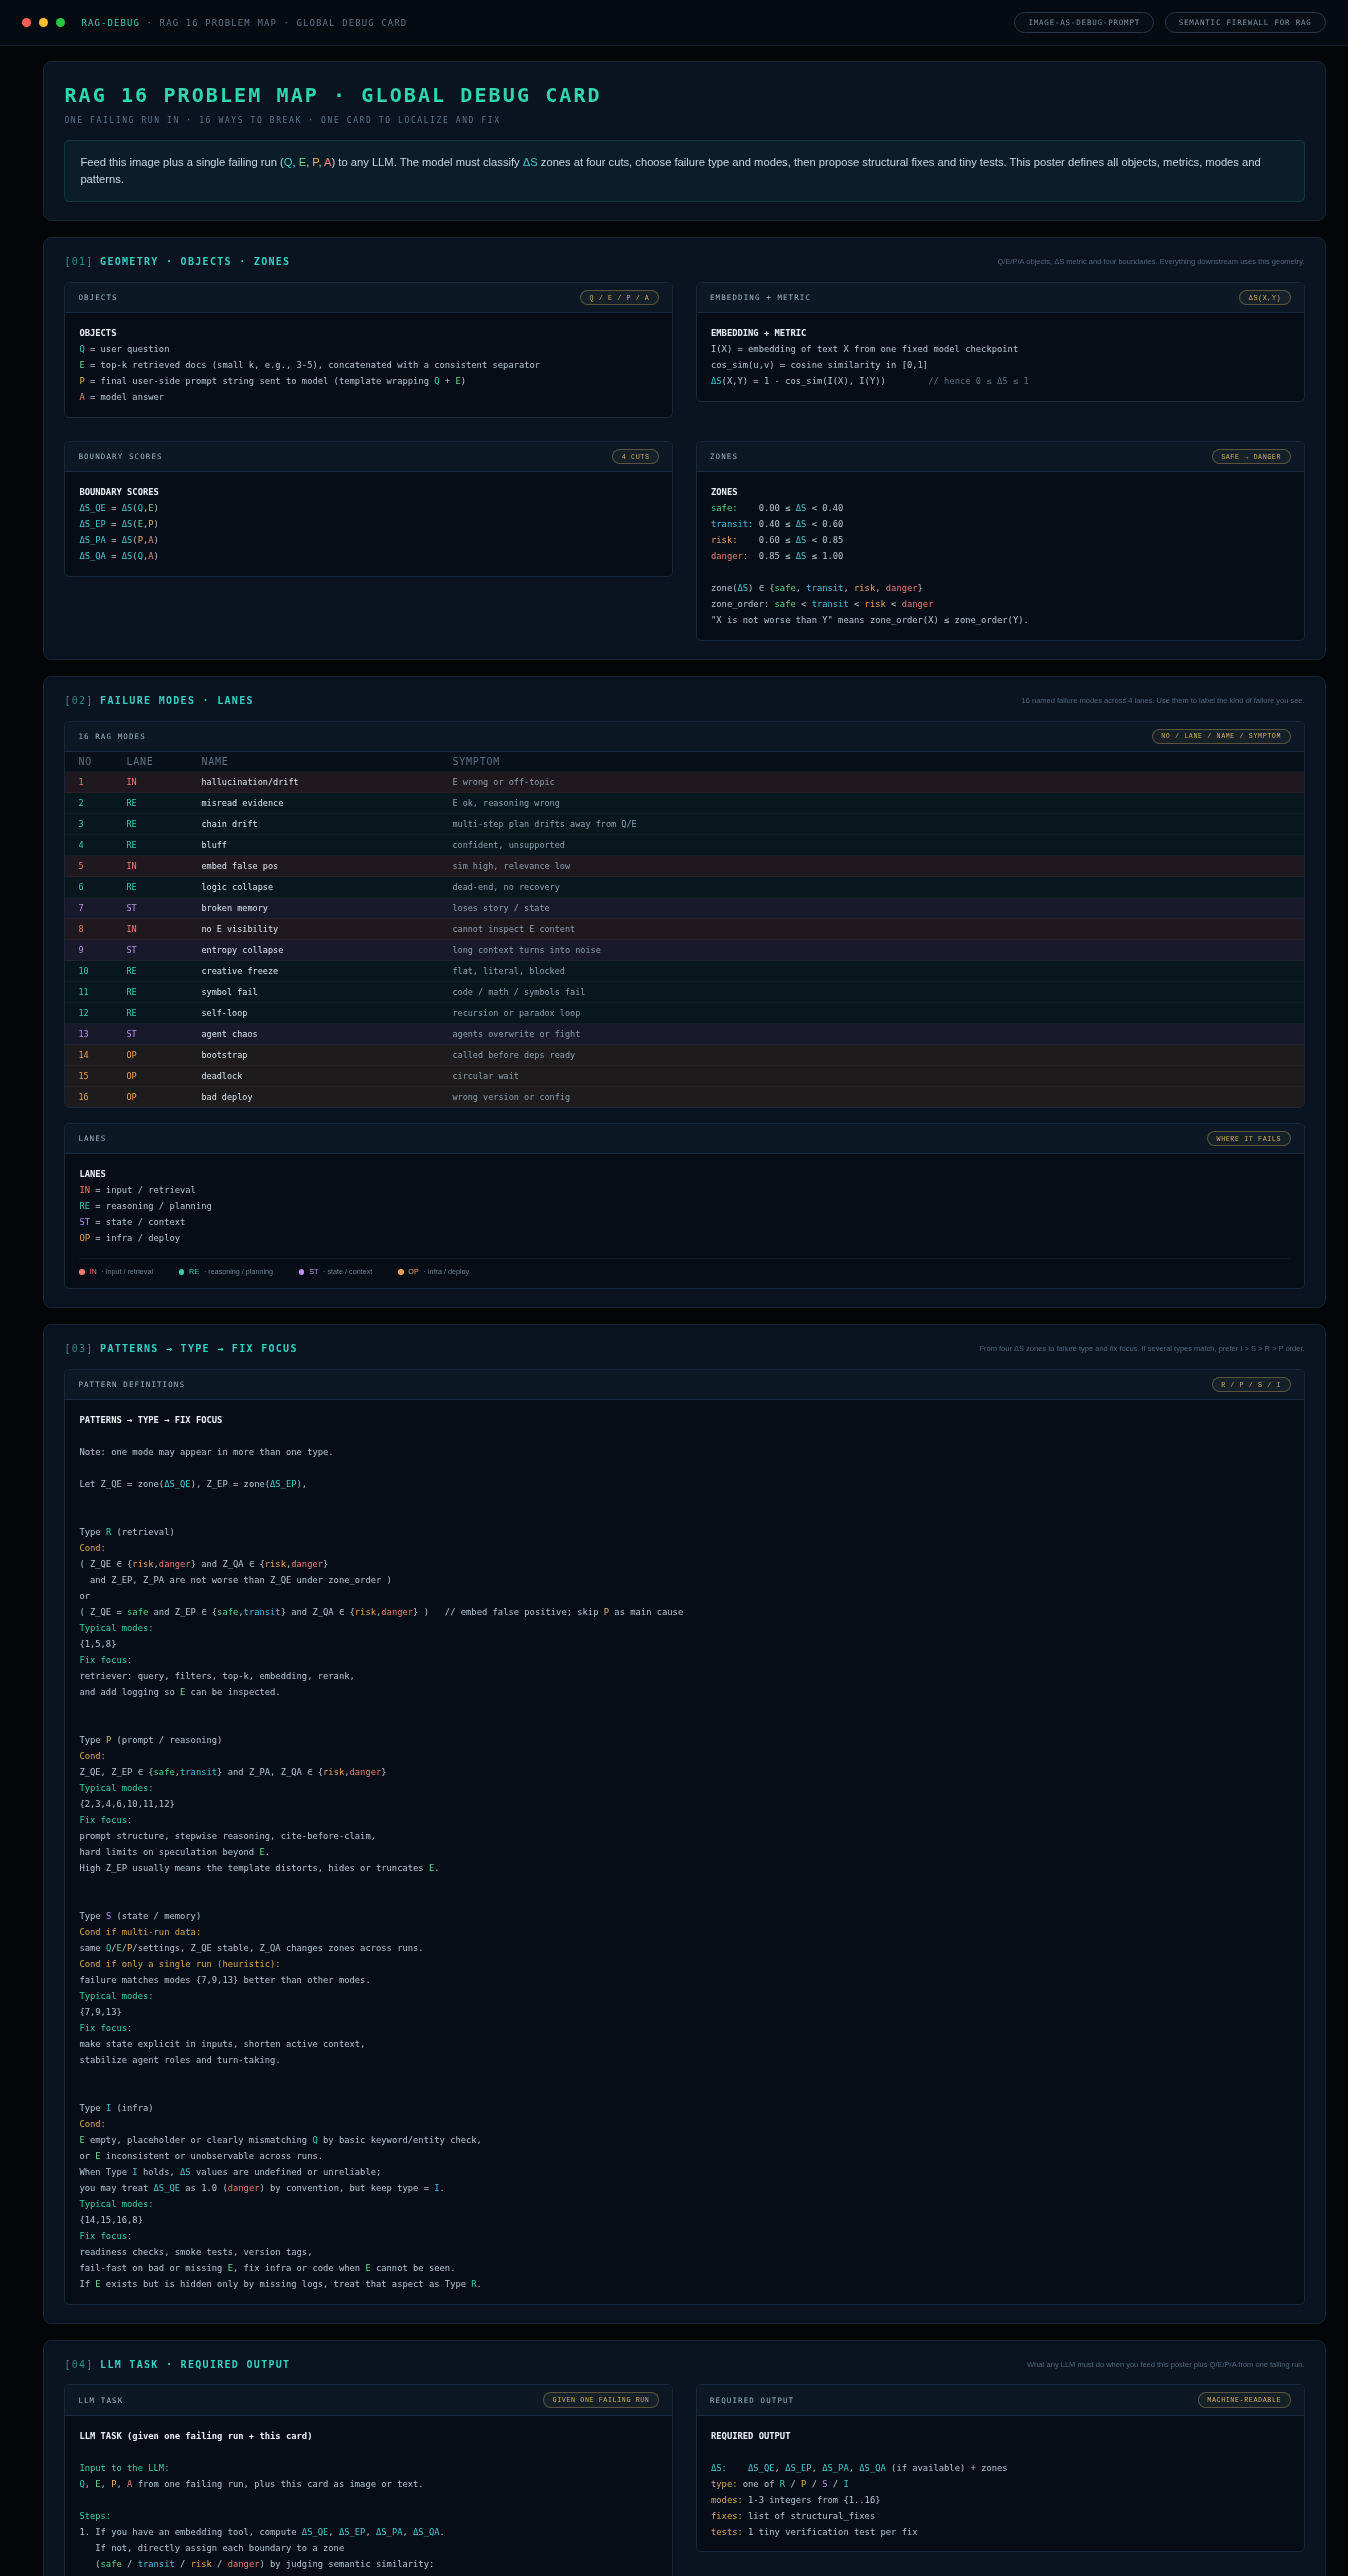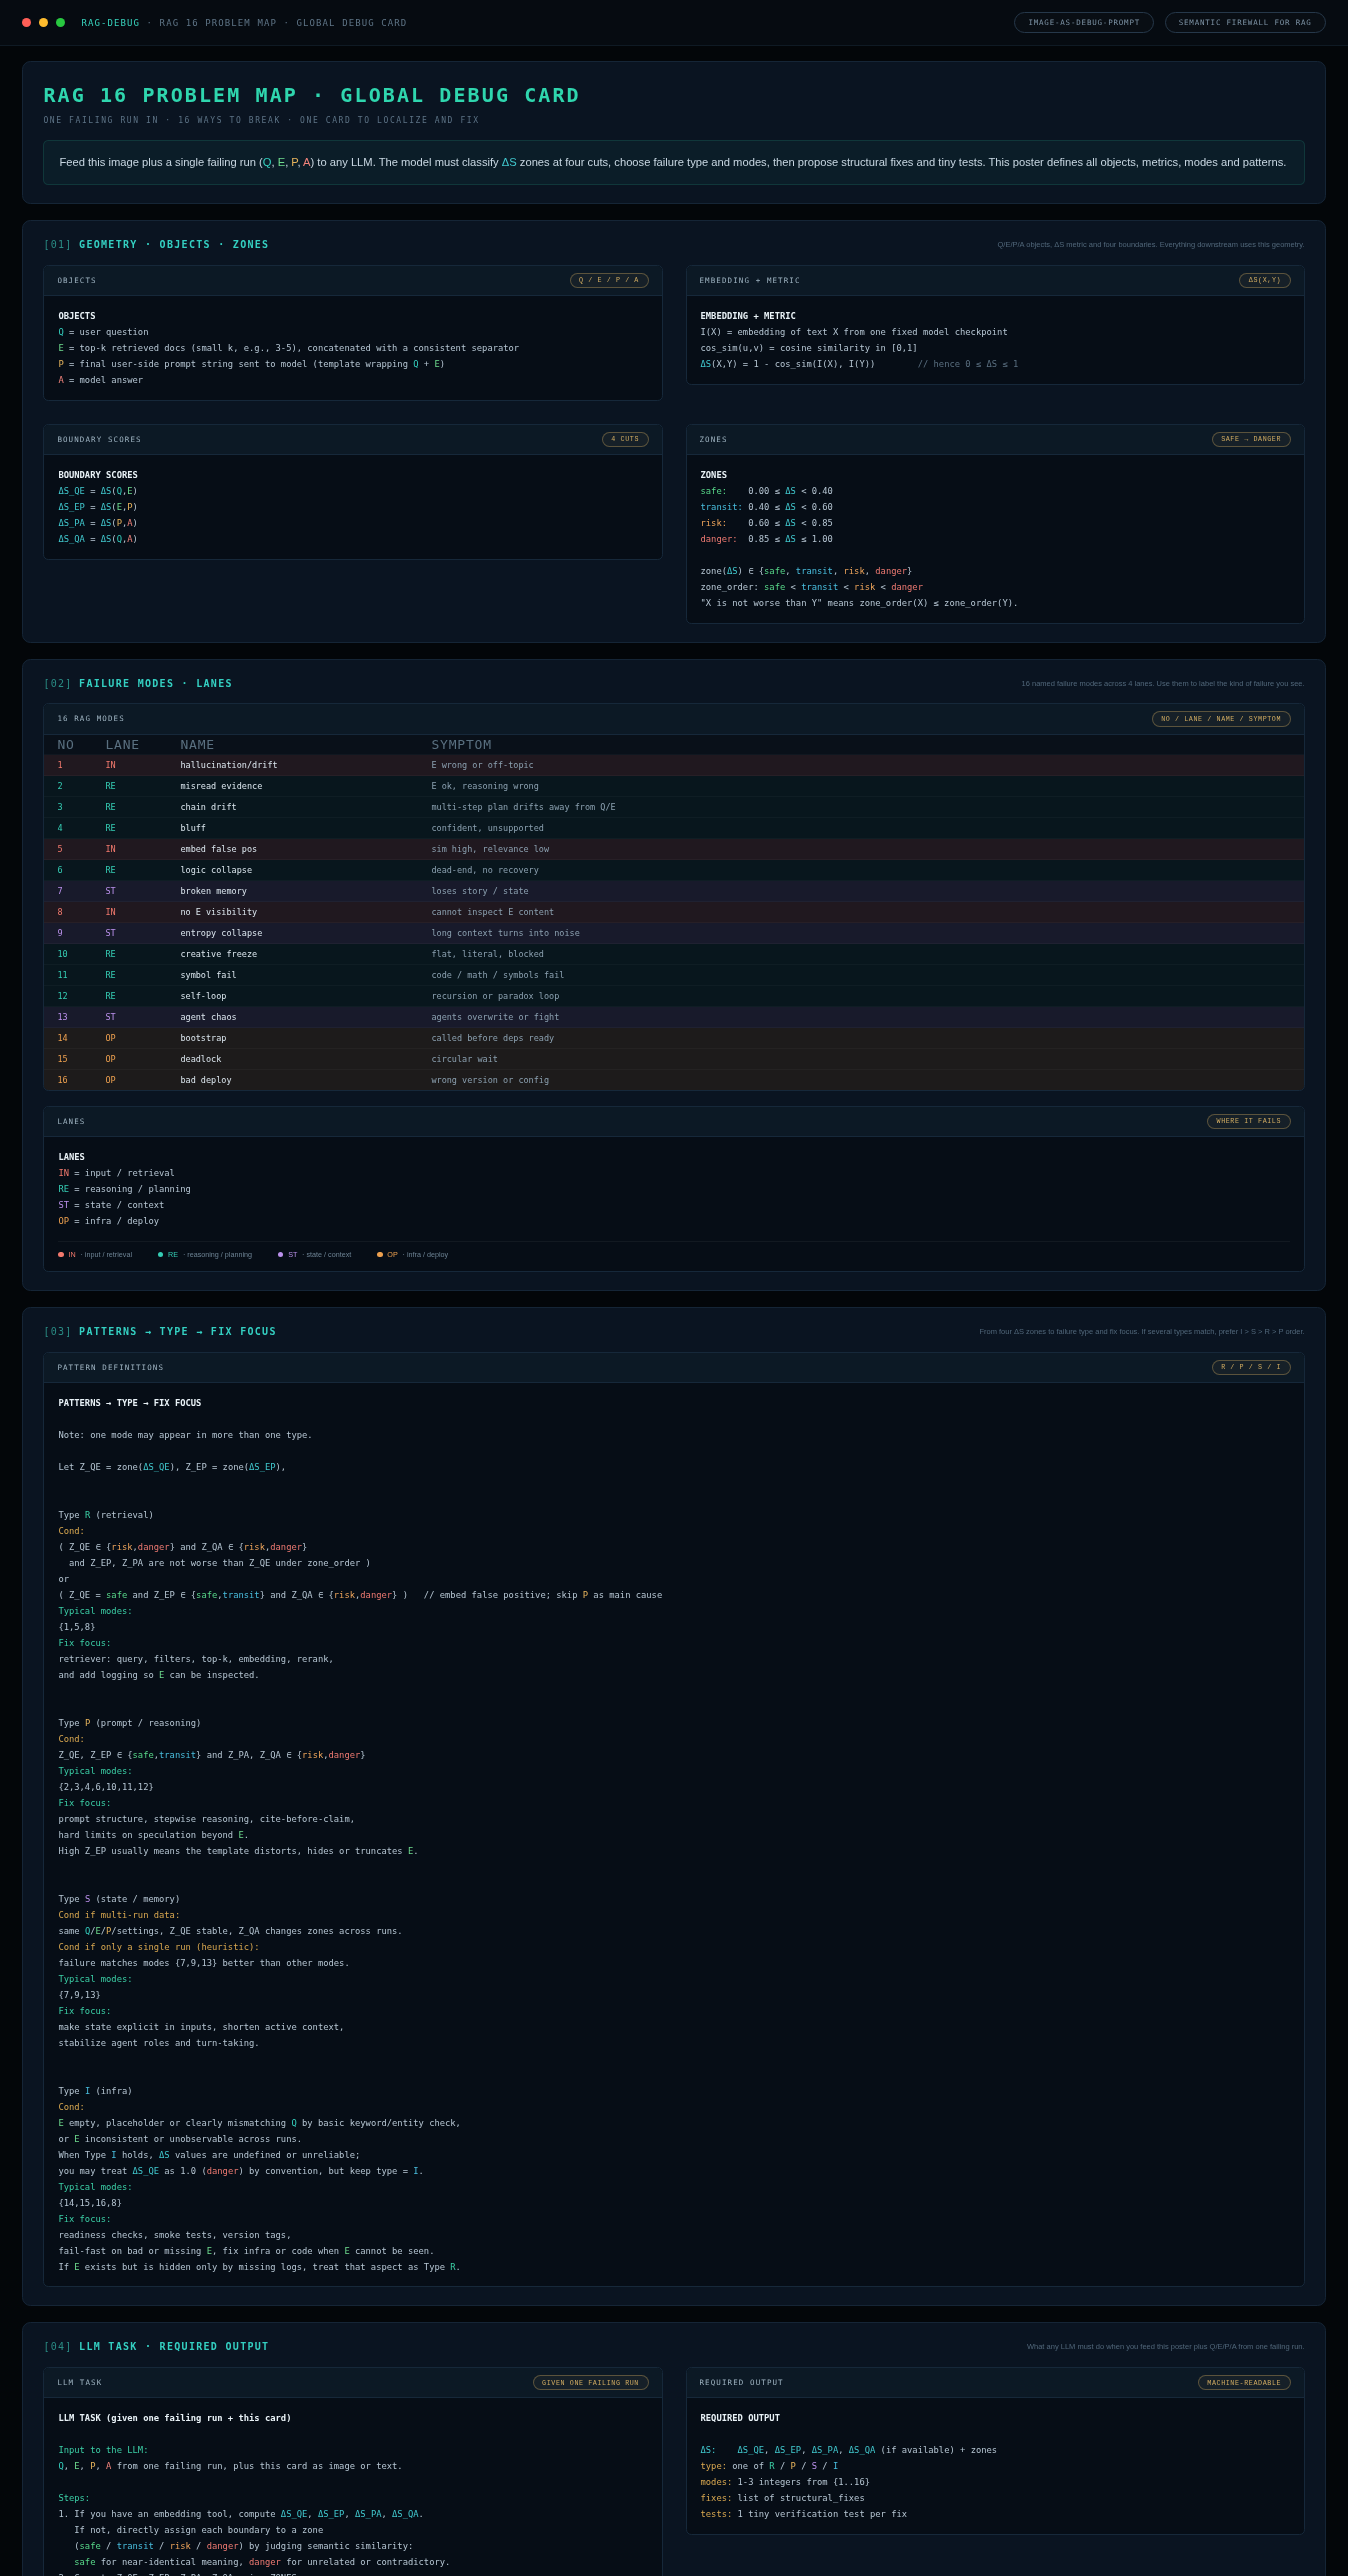--- a/index.html
+++ b/index.html
@@ -13,21 +13,21 @@
   .dw-red{background:#ff5f57;}
   .dw-yellow{background:#febc2e;}
   .dw-green{background:#28c840;}
   .tb-title{font-family:"DejaVu Sans Mono",monospace;font-size:9px;letter-spacing:1.1px;color:#5e7486;white-space:nowrap;}
   .tb-title .brand{color:#38d3bd;}
   .tb-pills{margin-left:auto;display:flex;gap:10.7px;}
   .pill{border:0.5px solid #26384a;color:#7d93a5;border-radius:534px;padding:4.8px 13px;font-size:7.5px;letter-spacing:0.8px;background:rgba(255,255,255,0.015);font-family:"DejaVu Sans Mono",monospace;white-space:nowrap;}
 
   
   main{padding:15px 22.4px 3.2px;box-sizing:border-box;}
-  .card{background:#0a1421;border:0.5px solid #152536;border-radius:8.5px;padding:18px 20px;margin-bottom:16px;box-sizing:border-box;}
+  .card{background:#0a1421;border:0.5px solid #152536;border-radius:8.5px;padding:18px 20px;margin-bottom:16px;box-sizing:border-box;margin-left:21px;}
 
   
   .hero-title{color:#2fd6ae;font-family:"DejaVu Sans Mono",monospace;font-size:20px;font-weight:bold;letter-spacing:2.1px;margin:3.2px 0 8.5px;}
   .hero-sub{color:#5d7386;font-size:8px;letter-spacing:1.6px;font-family:"DejaVu Sans Mono",monospace;margin-bottom:15px;}
   .hero-desc{background:rgba(47,214,176,0.05);border:0.5px solid rgba(47,214,176,0.14);border-radius:5.3px;padding:13px 15px;font-size:11.2px;line-height:1.55;color:#c8d7e2;margin:0;}
 
   
   .sec-head{display:flex;justify-content:space-between;align-items:flex-start;margin-bottom:14px;}
   .sec-left{font-family:"DejaVu Sans Mono",monospace;font-size:10px;letter-spacing:1.3px;color:#34d0c2;font-weight:bold;}
   .sec-id{color:#2a8c85;margin-right:6.4px;font-weight:normal;}
@@ -56,21 +56,21 @@
   .c-sb{color:#3bcfa6;}
   .c-hd{color:#e9f2f7;font-weight:bold;}
   .c-tR{color:#3bcfa6;} .c-tP{color:#e7b45c;} .c-tS{color:#bb91ec;} .c-tI{color:#49bede;}
   .c-in{color:#f2796d;} .c-re{color:#35cdb4;} .c-st{color:#bb91ec;} .c-op{color:#eda04f;}
 
   
   .modes-table{font-family:"DejaVu Sans Mono",monospace;}
   .trow{display:grid;grid-template-columns:48px 75px 251px 1fr;align-items:center;height:20px;padding:0 13px;border-bottom:0.5px solid rgba(255,255,255,0.03);font-size:8.5px;}
   .trow:last-child{border-bottom:none;}
   .thead{height:19px;background:rgba(255,255,255,0.015);}
-  .thead .tc0,.thead .tc1,.thead .tc2,.thead .tc3{color:#5a7080;font-size:13px;letter-spacing:0.8px;}
+  .thead .tc0,.thead .tc1,.thead .tc2,.thead .tc3{color:#5a7080;font-size:10px;letter-spacing:0.8px;}
   .tc2{color:#dbe6ee;}
   .tc3{color:#8ba0b0;}
   .lane-IN{background:rgba(242,121,109,0.11);}  .lane-IN .tc0,.lane-IN .tc1{color:#f2796d;}
   .lane-RE{background:rgba(53,205,180,0.05);}   .lane-RE .tc0,.lane-RE .tc1{color:#35cdb4;}
   .lane-ST{background:rgba(187,145,236,0.10);}  .lane-ST .tc0,.lane-ST .tc1{color:#bb91ec;}
   .lane-OP{background:rgba(237,160,79,0.10);}   .lane-OP .tc0,.lane-OP .tc1{color:#eda04f;}
 
   
   .legend{display:flex;gap:26px;margin:0 14px 11.8px;padding-top:8.5px;border-top:0.5px solid rgba(255,255,255,0.05);font-size:7.2px;font-family:"Liberation Sans",sans-serif;}
   .leg-item{display:inline-flex;align-items:center;gap:4.8px;}

